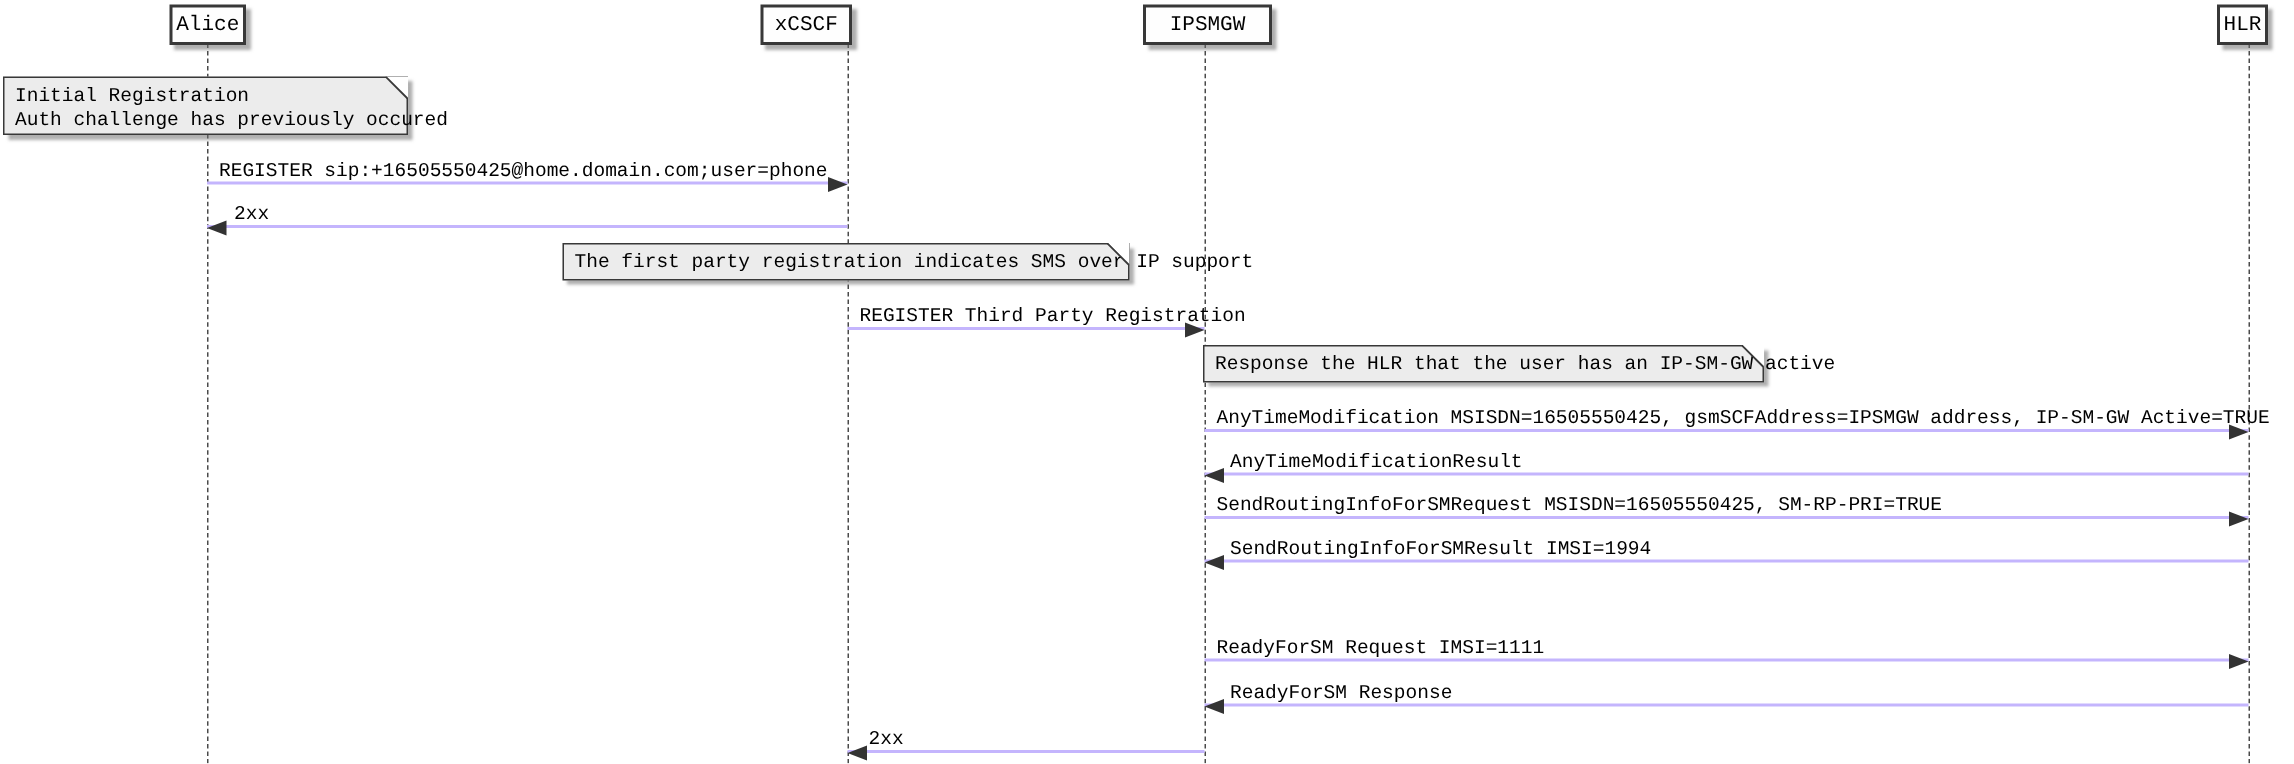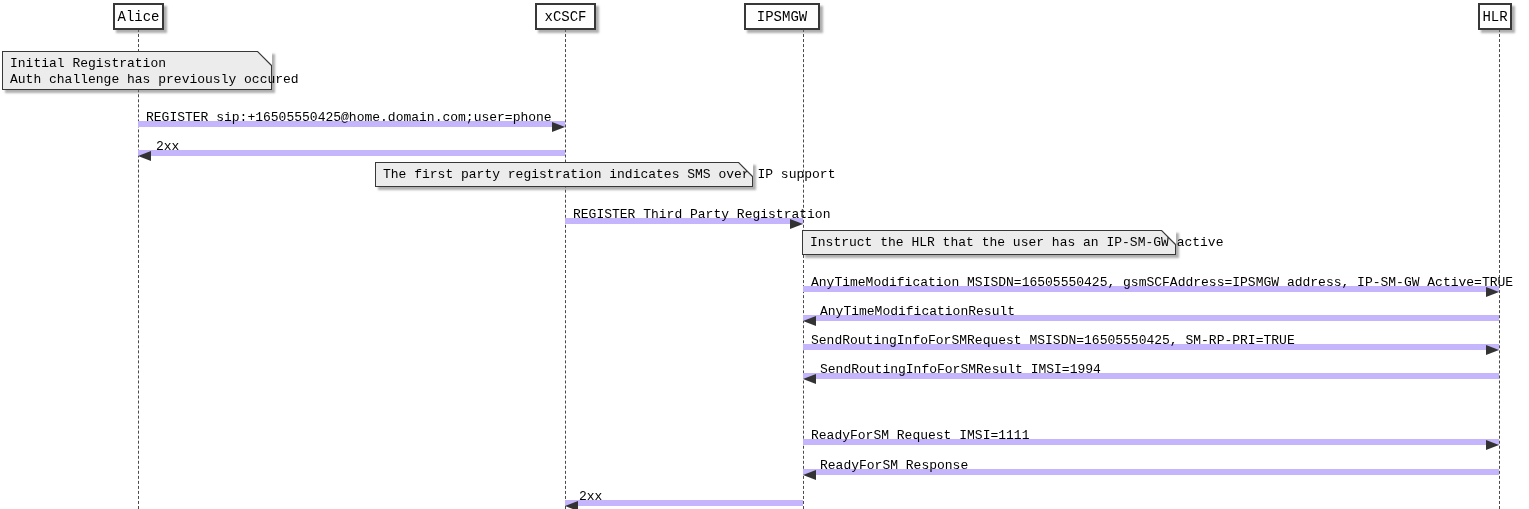--- a/index.html
+++ b/index.html
@@ -14,21 +14,21 @@
   }
   
   .participant {
     position:absolute; top:3px; height:27px; box-sizing:border-box;
     background:#fefefe; border:2px solid #383838;
     box-shadow:3px 3px 2px rgba(110,110,110,0.55);
     display:flex; align-items:center; justify-content:center;
     font-size:14px; white-space:nowrap;
   }
   
-  .msg { position:absolute; height:0; border-top:6px solid #c4b5fd; }
+  .msg { position:absolute; height:0; border-top:2px solid #c4b5fd; }
   .msg .label {
     position:absolute; bottom:2px; white-space:nowrap; font-size:13px; line-height:14px;
   }
   .msg .head {
     position:absolute; top:-5px; width:0; height:0;
     border-top:5px solid transparent; border-bottom:5px solid transparent;
   }
   .msg.to-right .head { right:0; border-left:13px solid #333333; }
   .msg.to-left  .head { left:0;  border-right:13px solid #333333; }
   
@@ -46,24 +46,24 @@
 <div class="canvas">
 
   <div class="lifeline" style="left:138px"></div>
   <div class="lifeline" style="left:565px"></div>
   <div class="lifeline" style="left:803px"></div>
   <div class="lifeline" style="left:1499px"></div>
 
   <div class="participant" style="left:113px;width:51px">
     <span>Alice</span>
   </div>
-  <div class="participant" style="left:535px;width:61px">
+  <div class="participant" style="left:507px;width:61px">
     <span>xCSCF</span>
   </div>
-  <div class="participant" style="left:744px;width:76px">
+  <div class="participant" style="left:762px;width:86px">
     <span>IPSMGW</span>
   </div>
   <div class="participant" style="left:1478px;width:34px">
     <span>HLR</span>
   </div>
 
   <div class="note" style="left:2px;top:51px;width:270px;height:39px">
     <svg class="fold" width="15" height="15" viewBox="0 0 15 15">
       <path d="M0,0 L15,0 L15,15 Z" fill="#ffffff"></path>
       <path d="M0,0 L14,14 L15,15" fill="none" stroke="#383838" stroke-width="1.2"></path>
@@ -93,21 +93,21 @@
   <div class="msg to-right" style="left:565px;top:218px;width:238px">
     <span class="head"></span>
     <span class="label" style="left:8px">REGISTER Third Party Registration</span>
   </div>
 
   <div class="note" style="left:802px;top:230px;width:374px;height:25px">
     <svg class="fold" width="15" height="15" viewBox="0 0 15 15">
       <path d="M0,0 L15,0 L15,15 Z" fill="#ffffff"></path>
       <path d="M0,0 L14,14 L15,15" fill="none" stroke="#383838" stroke-width="1.2"></path>
     </svg>
-    <div>Instruct the HLR that the user has an IP-SM-GW active</div>
+    <div>Response the HLR that the user has an IP-SM-GW active</div>
   </div>
 
   <div class="msg to-right" style="left:803px;top:286px;width:696px">
     <span class="head"></span>
     <span class="label" style="left:8px">AnyTimeModification MSISDN=16505550425, gsmSCFAddress=IPSMGW address, IP-SM-GW Active=TRUE</span>
   </div>
 
   <div class="msg to-left" style="left:803px;top:315px;width:696px">
     <span class="head"></span>
     <span class="label" style="left:17px">AnyTimeModificationResult</span>

